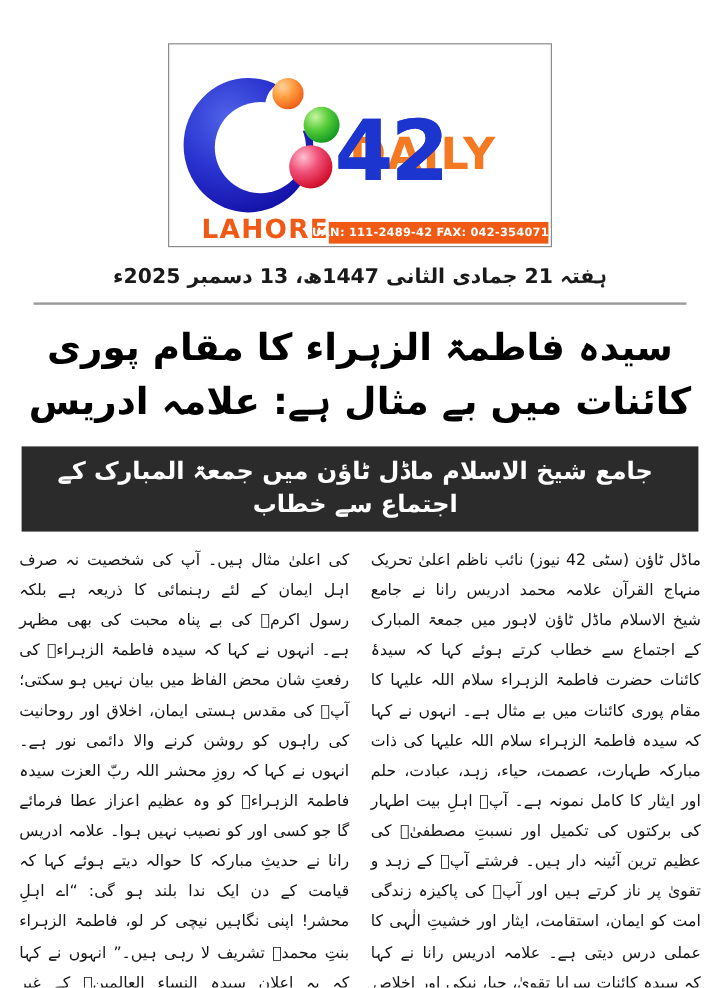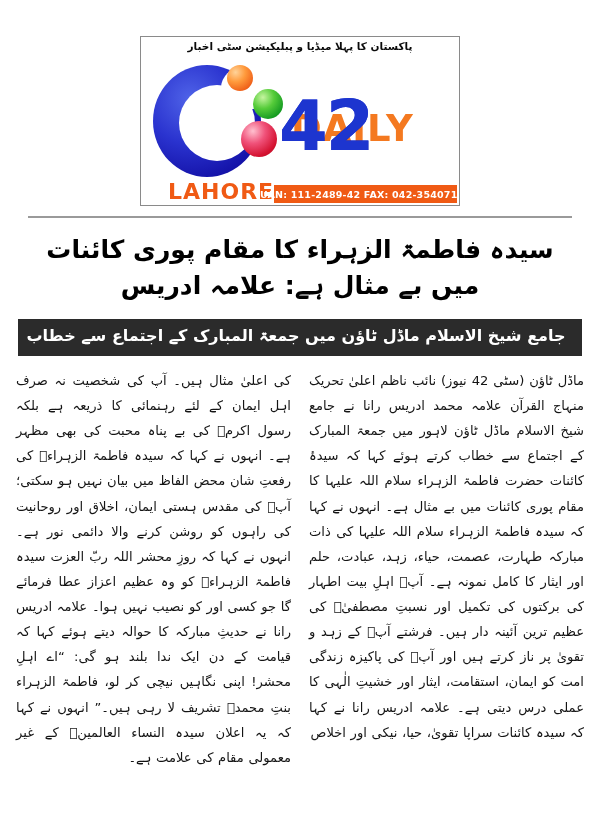--- a/index.html
+++ b/index.html
@@ -205,35 +205,35 @@
   .rule {
     margin: 10px 28px 0 28px;
     height: 2px;
     background: #9a9a9a;
   }
 
   
   .headline {
     margin: 14px 18px 0 18px;
     text-align: center;
-    font-size: 25px;
+    font-size: 31px;
     font-weight: bold;
     color: #000000;
     direction: rtl;
     line-height: 1.45;
     letter-spacing: 0px;
   }
 
   
   .subhead-band {
     margin: 14px 18px 0 18px;
     background: #2b2b2b;
     color: #ffffff;
     text-align: center;
-    font-size: 16px;
+    font-size: 20px;
     font-weight: bold;
     direction: rtl;
     padding: 6px 8px 9px 0;
     line-height: 1.4;
     box-sizing: border-box;
   }
 
   
   .columns {
     margin: 12px 16px 0 16px;
@@ -258,21 +258,20 @@
   }
 </style>
 </head>
 <body>
 
 <div class="page">
 
   <div class="masthead-wrap">
     <div class="masthead">
 
-      <div class="mast-tagline">پاکستان کا پہلا میڈیا و پبلیکیشن سٹی اخبار</div>
 
       <div class="logo-area">
         <div class="logo-c">
           <div class="c-notch"></div>
         </div>
         <div class="ball ball-orange"></div>
         <div class="ball ball-green"></div>
         <div class="ball ball-red"></div>
 
         <div class="logo-daily">DAILY</div>
@@ -280,20 +279,21 @@
       </div>
 
       <div class="mast-bottom">
         <div class="logo-lahore">LAHORE</div>
         <div class="contact-bar">UAN: 111-2489-42   FAX: 042-35407184</div>
       </div>
 
     </div>
   </div>
 
+  <div class="dateline">ہفتہ 21 جمادی الثانی 1447ھ، 13 دسمبر 2025ء</div>
   <div class="rule"></div>
 
   <h1 class="headline">سیدہ فاطمۃ الزہراء کا مقام پوری کائنات میں بے مثال ہے: علامہ ادریس</h1>
 
   <div class="subhead-band">جامع شیخ الاسلام ماڈل ٹاؤن میں جمعۃ المبارک کے اجتماع سے خطاب</div>
 
   <div class="columns">
     <div class="col">
       <p>ماڈل ٹاؤن (سٹی 42 نیوز) نائب ناظم اعلیٰ تحریک منہاج القرآن علامہ محمد ادریس رانا نے جامع شیخ الاسلام ماڈل ٹاؤن لاہور میں جمعۃ المبارک کے اجتماع سے خطاب کرتے ہوئے کہا کہ سیدۂ کائنات حضرت فاطمۃ الزہراء سلام اللہ علیہا کا مقام پوری کائنات میں بے مثال ہے۔ انہوں نے کہا کہ سیدہ فاطمۃ الزہراء سلام اللہ علیہا کی ذات مبارکہ طہارت، عصمت، حیاء، زہد، عبادت، حلم اور ایثار کا کامل نمونہ ہے۔ آپؑ اہلِ بیت اطہار کی برکتوں کی تکمیل اور نسبتِ مصطفیٰﷺ کی عظیم ترین آئینہ دار ہیں۔ فرشتے آپؑ کے زہد و تقویٰ پر ناز کرتے ہیں اور آپؑ کی پاکیزہ زندگی امت کو ایمان، استقامت، ایثار اور خشیتِ الٰہی کا عملی درس دیتی ہے۔ علامہ ادریس رانا نے کہا کہ سیدہ کائنات سراپا تقویٰ، حیا، نیکی اور اخلاص</p>
     </div>

